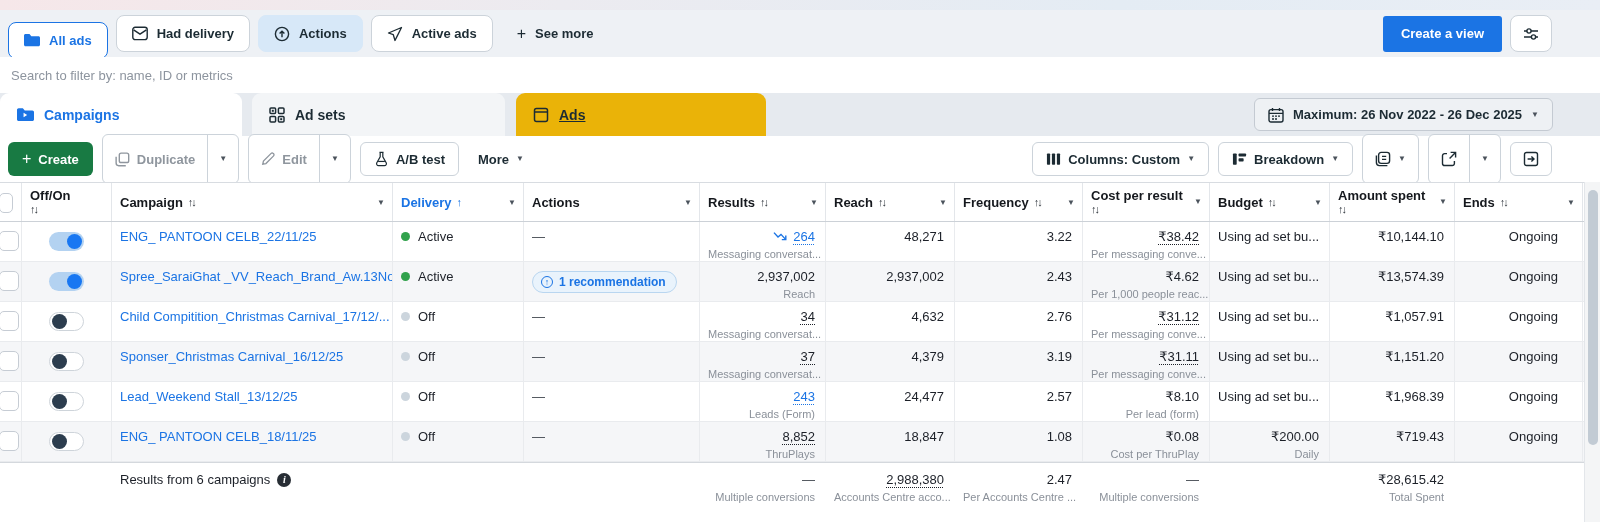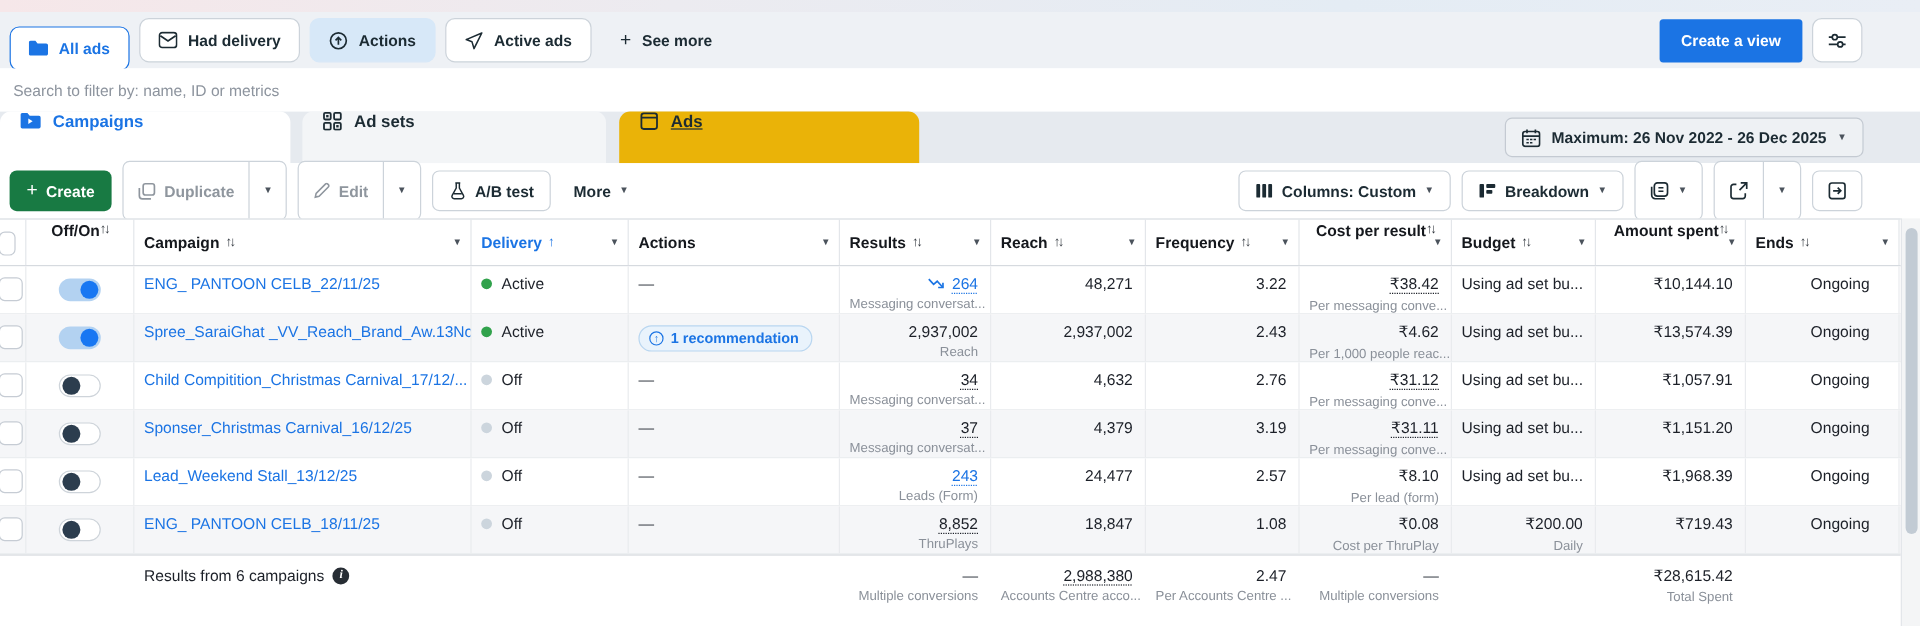--- a/index.html
+++ b/index.html
@@ -31,21 +31,21 @@
   
   .search-bar { position:absolute; top:57px; left:0; width:100%; height:36px; background:#fff;
     display:flex; align-items:center; padding:0 11px; }
   .search-bar input { width:100%; border:none; outline:none; font-size:13px; color:#1c2028;
     font-family:inherit; background:transparent; }
   .search-bar input::placeholder { color:#8d949e; }
 
   
   .tab-strip { position:absolute; top:93px; left:0; width:100%; height:43px; background:#e6eaef; }
   .tab { position:absolute; bottom:0; height:43px; border-radius:9px 9px 0 0; display:flex;
-    align-items:flex-start; gap:10px; padding:0 17px; font-size:14px; font-weight:bold; cursor:pointer; }
+    align-items:center; gap:10px; padding:0 17px; font-size:14px; font-weight:bold; cursor:pointer; }
   .tab.active { left:0; width:242px; background:#fff; color:#1b74e4; }
   .tab.t2 { left:252px; width:253px; background:#f3f5f7; color:#1c2b33; }
   .tab.t3 { left:516px; width:250px; background:#eab308; color:#1c2b33;text-decoration:underline; }
   .date-btn { position:absolute; right:47px; top:5px; height:33px; border:1px solid #c4cad2;
     border-radius:6px; background:#eef1f4; display:flex; align-items:center; gap:9px;
     padding:0 13px; font-size:13px; font-weight:bold; color:#1c2b33; cursor:pointer; font-family:inherit; }
 
   
   .action-bar { position:absolute; top:136px; left:0; width:100%; height:46px; background:#fff;
     display:flex; align-items:center; padding:0 8px; gap:9px; }
@@ -65,21 +65,21 @@
   .caret { font-size:8px; color:#4b535c; line-height:1; }
 
   
   .table { position:absolute; top:182px; left:0; width:1584px;
     --cols: 22px 90px 281px 131px 176px 126px 129px 128px 127px 120px 125px 128px; }
   .grid { display:grid; grid-template-columns:var(--cols); }
   .thead { height:40px; border-top:1px solid #d8dce1; border-bottom:1px solid #ccd1d7;
     background:#fff; font-size:13px; font-weight:bold; color:#15181d; }
   .th { position:relative; display:flex; align-items:center; gap:5px; padding:2px 8px;
     border-right:1px solid #e3e6ea; overflow:hidden; white-space:nowrap; cursor:pointer; }
-  .th.two { flex-direction:row; align-items:flex-start; justify-content:center; gap:0; line-height:1.2; }
+  .th.two { flex-direction:column; align-items:flex-start; justify-content:center; gap:0; line-height:1.2; }
   .th .hcaret { position:absolute; right:7px; top:50%; transform:translateY(-50%);
     font-size:8px; color:#4b535c; cursor:pointer; }
   .sort { font-size:11px; letter-spacing:-2px; color:#30363d; }
   .sort.blue { color:#1b74e4; letter-spacing:0; }
   .th.delivery-h { color:#1b74e4; }
 
   .tr { height:40px; border-bottom:1px solid #e9ebee; font-size:13px; background:#fff; }
   .tr.alt { background:#f5f6f8; }
   .td { padding:7px 8px 0 8px; border-right:1px solid #e9ebee; overflow:hidden; white-space:nowrap; }
   .td.num { text-align:right; padding-right:10px; }

